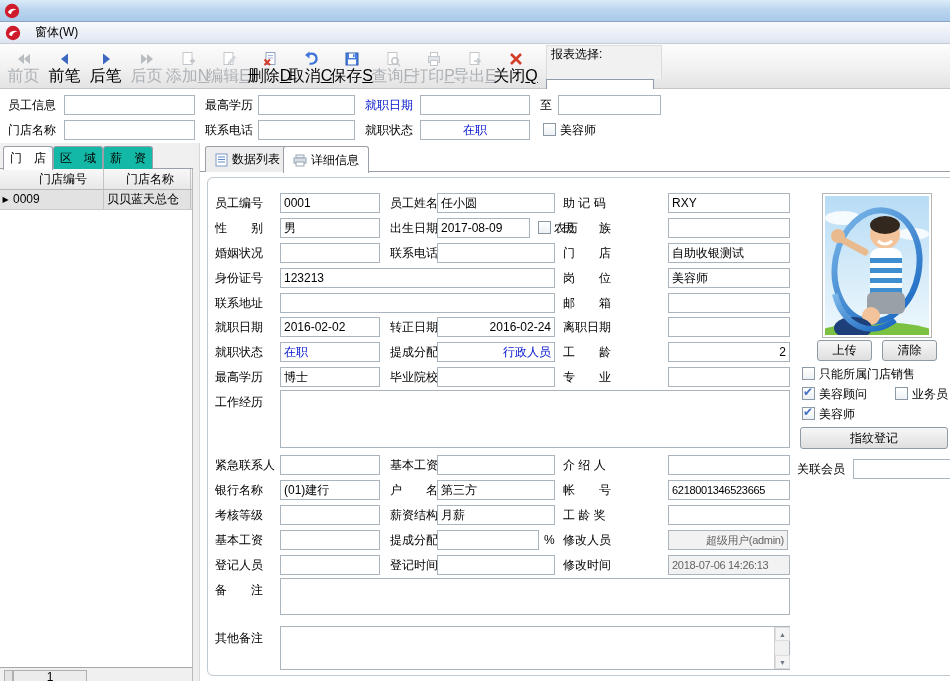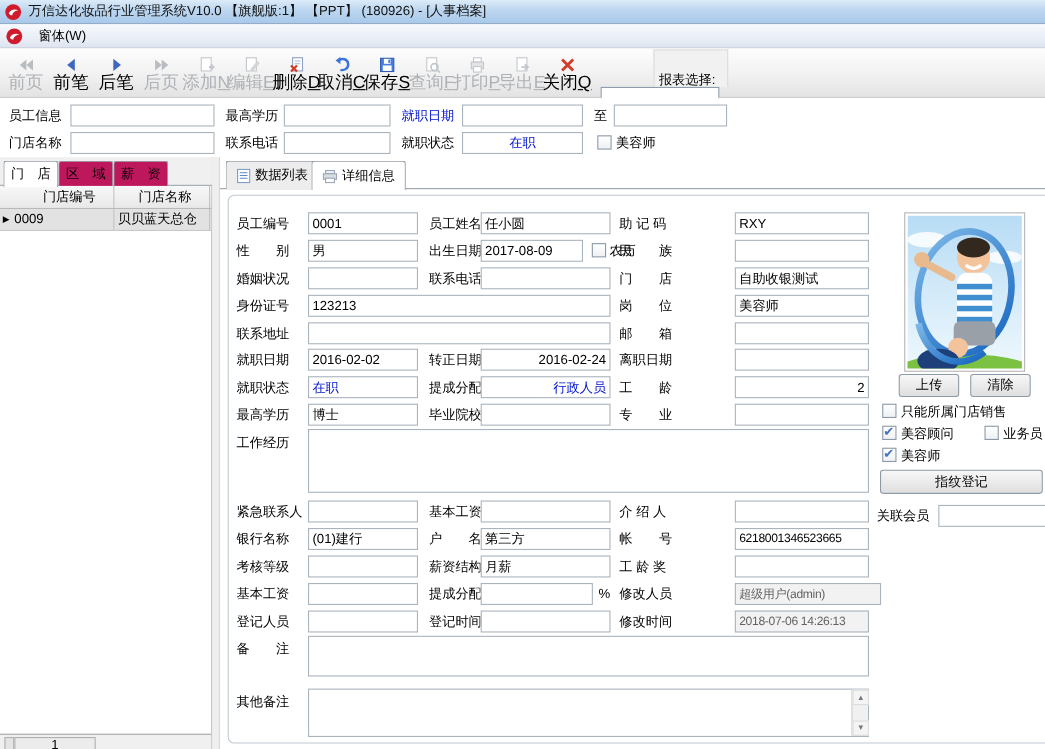--- a/index.html
+++ b/index.html
@@ -23,21 +23,21 @@
   .toolbar { position:absolute; left:0; top:44px; width:950px; height:45px;
       background:linear-gradient(180deg,#fdfdfd 0%,#f1f1f1 55%,#e3e3e3 100%);
       border-bottom:1px solid #c6c6c6; display:flex; align-items:center; padding-left:3px; }
   .tbtn { width:41px; height:41px; display:flex; flex-direction:column; align-items:center;
       justify-content:center; gap:1px; cursor:default; }
   .tbtn .tlabel { font-size:16px; line-height:13px; white-space:nowrap; }
   .tbtn.disabled .tlabel { color:#aeb2b6; }
   .ticon { width:18px; height:18px; }
   .report-panel { margin-left:10px; width:116px; align-self:flex-start; margin-top:1px; }
   .report-label { background:#f1f1f1; border:1px solid #dcdcdc; border-bottom:none;
-      padding:18px 4px 0 4px; height:34px;margin-left:48px; }
+      padding:0 4px 0 4px; height:34px; }
   .report-combo { width:108px; height:20px; border:1px solid #8e9cac; background:#fff;
       font-size:12px; padding:0 3px; }
 
   
   .filterbar { position:absolute; left:0; top:89px; width:950px; height:54px; background:#fff; }
   .lbl { position:absolute; height:20px; line-height:20px; white-space:pre; font-size:12px; }
   .fld { position:absolute; height:20px; border:1px solid #aab4be; background:#fff;
       font-family:"Liberation Sans","DejaVu Sans",sans-serif; font-size:12px; padding:0 3px; }
   .blue { color:#0012cc; }
   .center { text-align:center; }
@@ -49,21 +49,21 @@
   .cb.checked::after { content:"✔"; position:absolute; left:0px; top:-3px;
       color:#4472c4; font-size:12px; font-weight:bold; }
 
   
   .leftpanel { position:absolute; left:0; top:143px; width:193px; height:538px;
       background:#fff; border-right:1px solid #b9b9b9; }
   .ltabs { position:absolute; left:0; top:0; width:193px; height:26px; background:#f0f0f0;
       border-bottom:1px solid #9aa0a8; }
   .ltab { position:absolute; top:3px; height:23px; line-height:22px; text-align:center;
       white-space:pre; border:1px solid #9aa0a8; border-bottom:none;
-      background:#be185d; border-radius:3px 3px 0 0; font-size:12px; }
+      background:#14b8a6; border-radius:3px 3px 0 0; font-size:12px; }
   .ltab.active { background:#fff; height:24px; z-index:2; }
   .lgrid-head { position:absolute; left:0; top:26px; width:192px; height:21px;
       background:linear-gradient(#f8f8f8,#e8e8e8); border-bottom:1px solid #b9b9b9; }
   .lgh-cell { position:absolute; top:0; height:20px; line-height:20px; text-align:right;
       padding-right:16px; border-right:1px solid #c4c4c4; }
   .lgrid-row { position:absolute; left:0; top:47px; width:192px; height:20px; background:#e2e2e2;
       border-bottom:1px solid #c8c8c8; }
   .lgr-cell { position:absolute; top:0; height:19px; line-height:19px; padding-left:3px;
       border-right:1px solid #c4c4c4; }
   .rowmark { position:absolute; left:1px; top:0; width:9px; height:19px; font-size:8px;
@@ -102,21 +102,20 @@
 
 <div class="page">
 
   <div class="titlebar">
     <span class="applogo">
       <svg viewBox="0 0 16 16" width="16" height="16">
           <circle cx="8" cy="8" r="7.2" fill="#cf1b2b"></circle>
           <path d="M4 9 C6 5.5 10 5 12.5 6.5 C10 6.5 7.5 8 7 11 C6 11 4.5 10.5 4 9 Z" fill="#fff"></path>
         </svg>
     </span>
-    <span class="title-text">万信达化妆品行业管理系统V10.0 【旗舰版:1】 【PPT】 (180926) - [人事档案]</span>
   </div>
 
   <div class="menubar">
     <span class="applogo">
       <svg viewBox="0 0 16 16" width="16" height="16">
           <circle cx="8" cy="8" r="7.2" fill="#cf1b2b"></circle>
           <path d="M4 9 C6 5.5 10 5 12.5 6.5 C10 6.5 7.5 8 7 11 C6 11 4.5 10.5 4 9 Z" fill="#fff"></path>
         </svg>
     </span>
     <span class="menu-item">窗体(W)</span>
@@ -362,21 +361,21 @@
     <input class="fld" style="left: 237px; top: 362px; width: 118px;" value="月薪">
     <span class="lbl" style="left:363px;top:362px">工 龄 奖</span>
     <input class="fld" style="left: 468px; top: 362px; width: 122px;">
 
     <span class="lbl" style="left:15px;top:387px">基本工资</span>
     <input class="fld" style="left: 80px; top: 387px; width: 100px;">
     <span class="lbl" style="left:190px;top:387px">提成分配</span>
     <input class="fld" style="left: 237px; top: 387px; width: 102px;">
     <span class="lbl" style="left:344px;top:387px">%</span>
     <span class="lbl" style="left:363px;top:387px">修改人员</span>
-    <input class="fld ro sm" style="left: 468px; top: 387px; width: 133px;" readonly="" value="超级用户(admin)">
+    <input class="fld ro sm" style="left: 468px; top: 387px; width: 120px; text-align: right;" readonly="" value="超级用户(admin)">
 
     <span class="lbl" style="left:15px;top:412px">登记人员</span>
     <input class="fld" style="left: 80px; top: 412px; width: 100px;">
     <span class="lbl" style="left:190px;top:412px">登记时间</span>
     <input class="fld" style="left: 237px; top: 412px; width: 118px;">
     <span class="lbl" style="left:363px;top:412px">修改时间</span>
     <input class="fld ro sm" style="left: 468px; top: 412px; width: 122px;" readonly="" value="2018-07-06 14:26:13">
 
     <span class="lbl" style="left:15px;top:437px">备　　注</span>
     <textarea class="ta" style="left: 80px; top: 435px; width: 510px; height: 37px;"></textarea>

